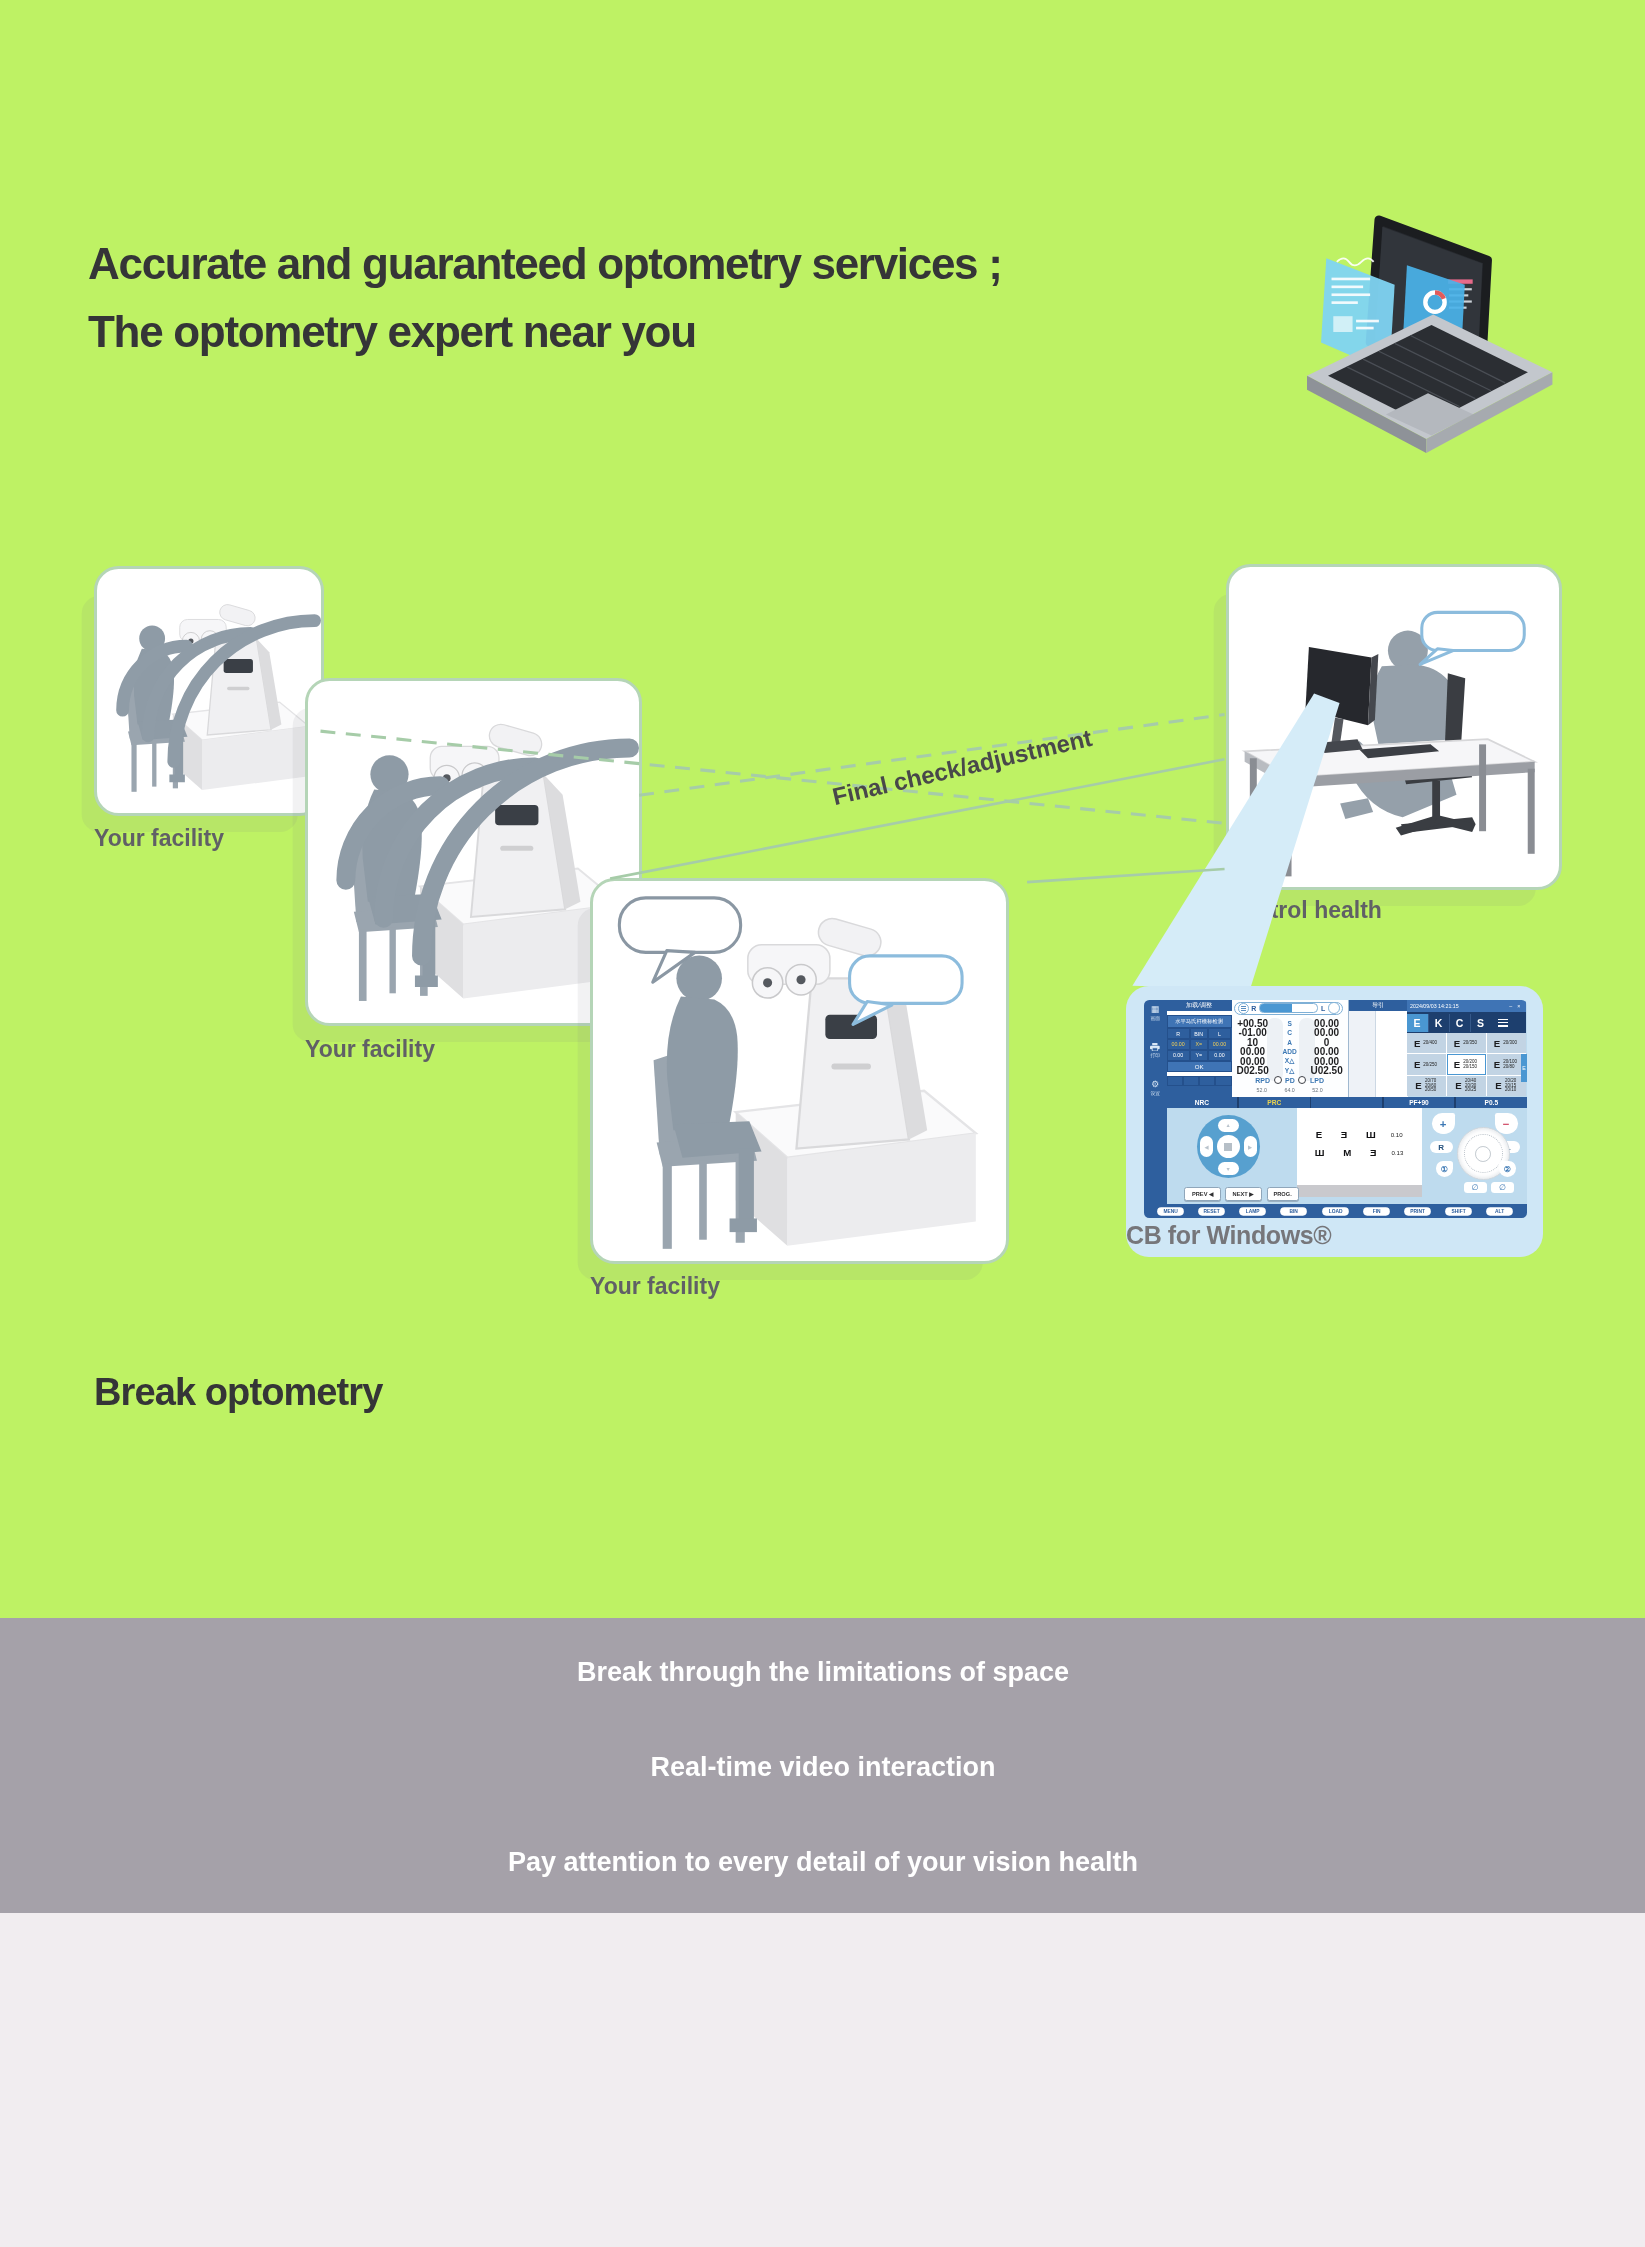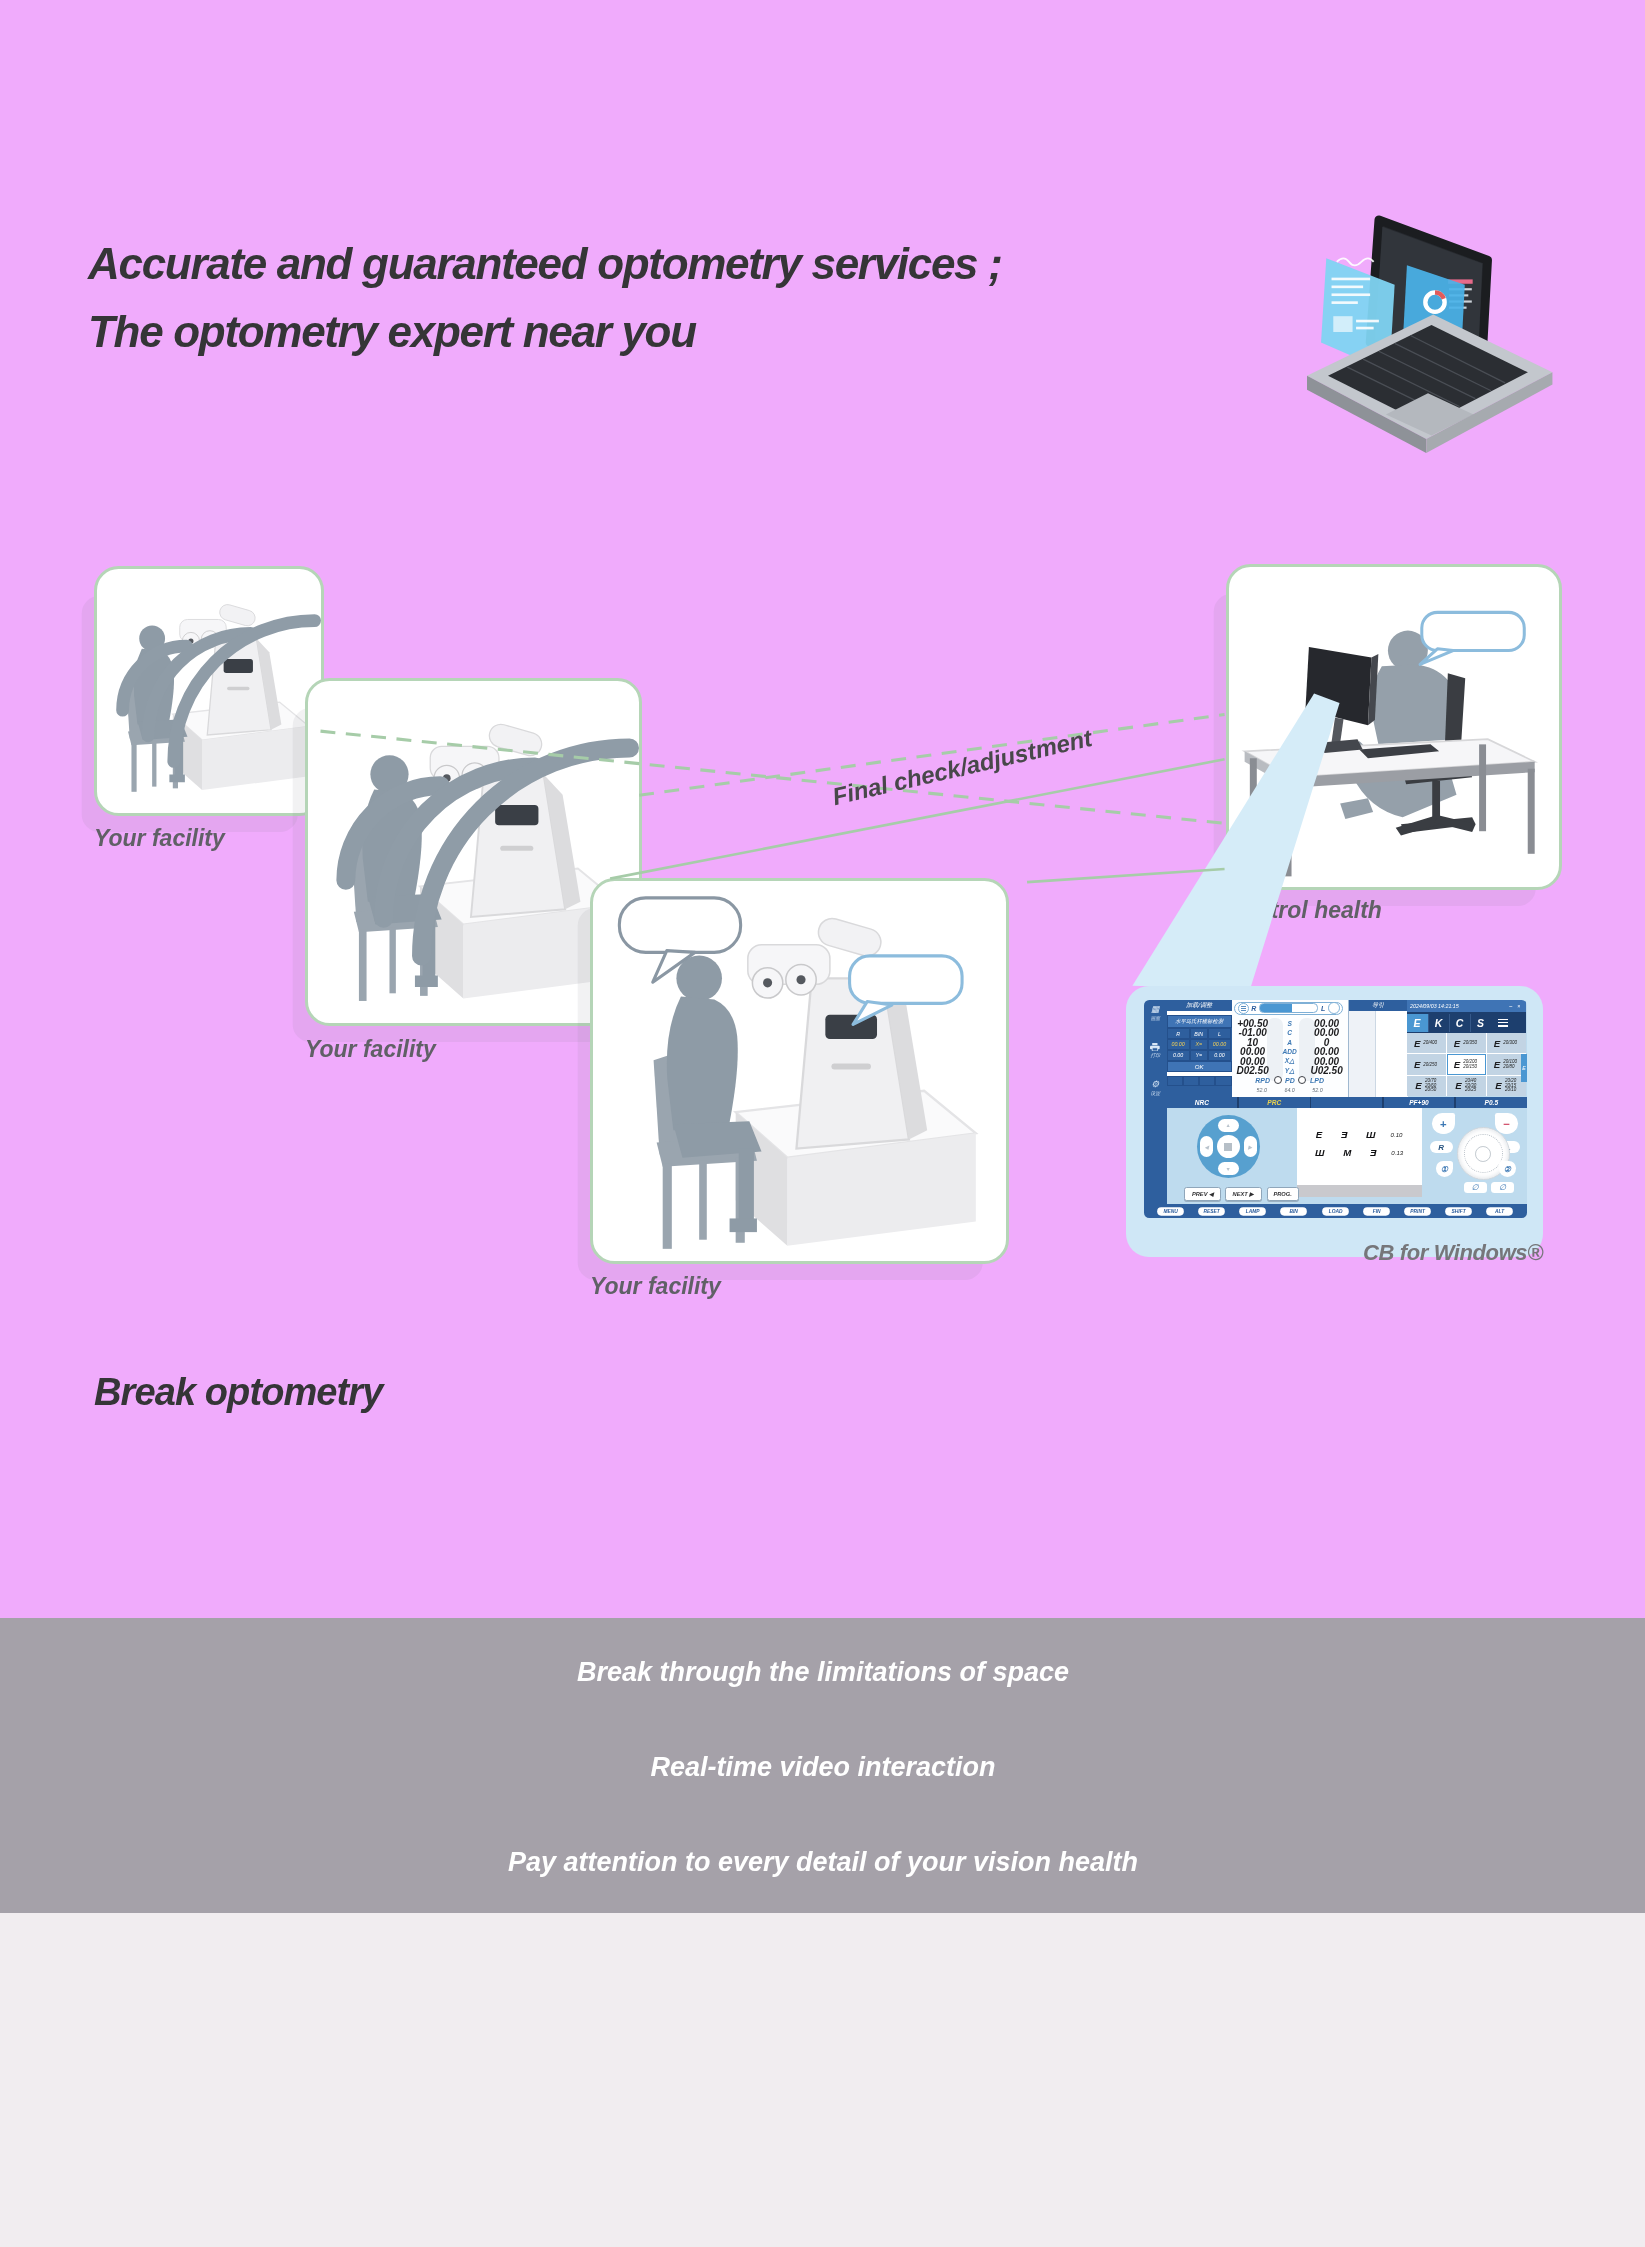--- a/index.html
+++ b/index.html
@@ -1,17 +1,17 @@
 <!DOCTYPE html>
 <html style="font-size:14px"><head>
 <meta charset="utf-8">
 <style>
   html,body{margin:0;padding:0;background:#fff;}
-  .page{position:relative;width:1646px;height:2247px;background:#f0abfc;overflow:hidden;
-        font-family:"Liberation Sans","DejaVu Sans",sans-serif;font-style:italic;}
+  .page{position:relative;width:1646px;height:2247px;background:#bef264;overflow:hidden;
+        font-family:"Liberation Sans","DejaVu Sans",sans-serif;}
   
   .title{position:absolute;left:88px;top:230px;font-size:44px;line-height:68px;font-weight:800;
          color:#353537;letter-spacing:-1.3px;}
   
   .laptop{position:absolute;left:1297px;top:204px;width:290px;height:263px;}
   
   .fbox{position:absolute;background:#fff;border:3.5px solid #b5d5b7;border-radius:24.6px;z-index:2;
         box-shadow:-19.3px 23px 0 -7px rgba(130,130,136,0.10);}
   .box1{left:94px;top:566px;width:224px;height:244px;}
   .box2{left:305px;top:678px;width:331px;height:342px;}
@@ -26,22 +26,22 @@
   .lbc{left:1226px;top:897px;width:330px;}
   
   .links{position:absolute;left:0;top:0;width:1646px;height:2247px;z-index:4;pointer-events:none;}
   .conn-label{position:absolute;left:836px;top:783px;width:298px;z-index:4;font-size:24px;font-weight:700;
               color:#48484a;transform:rotate(-13deg);transform-origin:left bottom;}
   
   .card{position:absolute;left:1126px;top:986px;width:417px;height:271px;background:#cfe7f6;
         border-radius:23px;z-index:5;}
   .shot{position:absolute;left:17.6px;top:14px;width:383px;height:218px;background:#bedbee;
         border-radius:5.3px;overflow:hidden;font-family:"Liberation Sans",sans-serif;}
-  .cb-caption{position:absolute;left:0;right:0;top:235px;text-align:right;font-size:22px;
-              font-weight:800;color:#76767a;letter-spacing:-0.4px;margin-top:19px;}
+  .cb-caption{position:absolute;left:0;right:0;top:235px;text-align:left;font-size:25px;
+              font-weight:800;color:#76767a;letter-spacing:-0.4px;}
   
   .sp-side{position:absolute;left:0;top:0;width:23px;height:204px;background:#2e5f9e;display:flex;
            flex-direction:column;align-items:center;padding-top:5.3px;gap:21px;}
   .side-item{display:flex;flex-direction:column;align-items:center;gap:0.9px;color:#cfe0f2;}
   .side-item .ig{font-size:8.8px;line-height:8.8px;color:#dbe9f7;}
   .side-item .il{font-size:5.3px;transform:scale(.9);white-space:nowrap;}
   .sp-left{position:absolute;left:23px;top:0;width:65px;height:97px;background:#2e5f9e;color:#fff;}
   .lp-title{height:11.4px;display:flex;align-items:center;justify-content:center;font-size:6.1px;}
   .lp-gap{height:3.5px;background:#fff;}
   .lp-btn{height:11.4px;display:flex;align-items:center;justify-content:center;font-size:5.3px;

